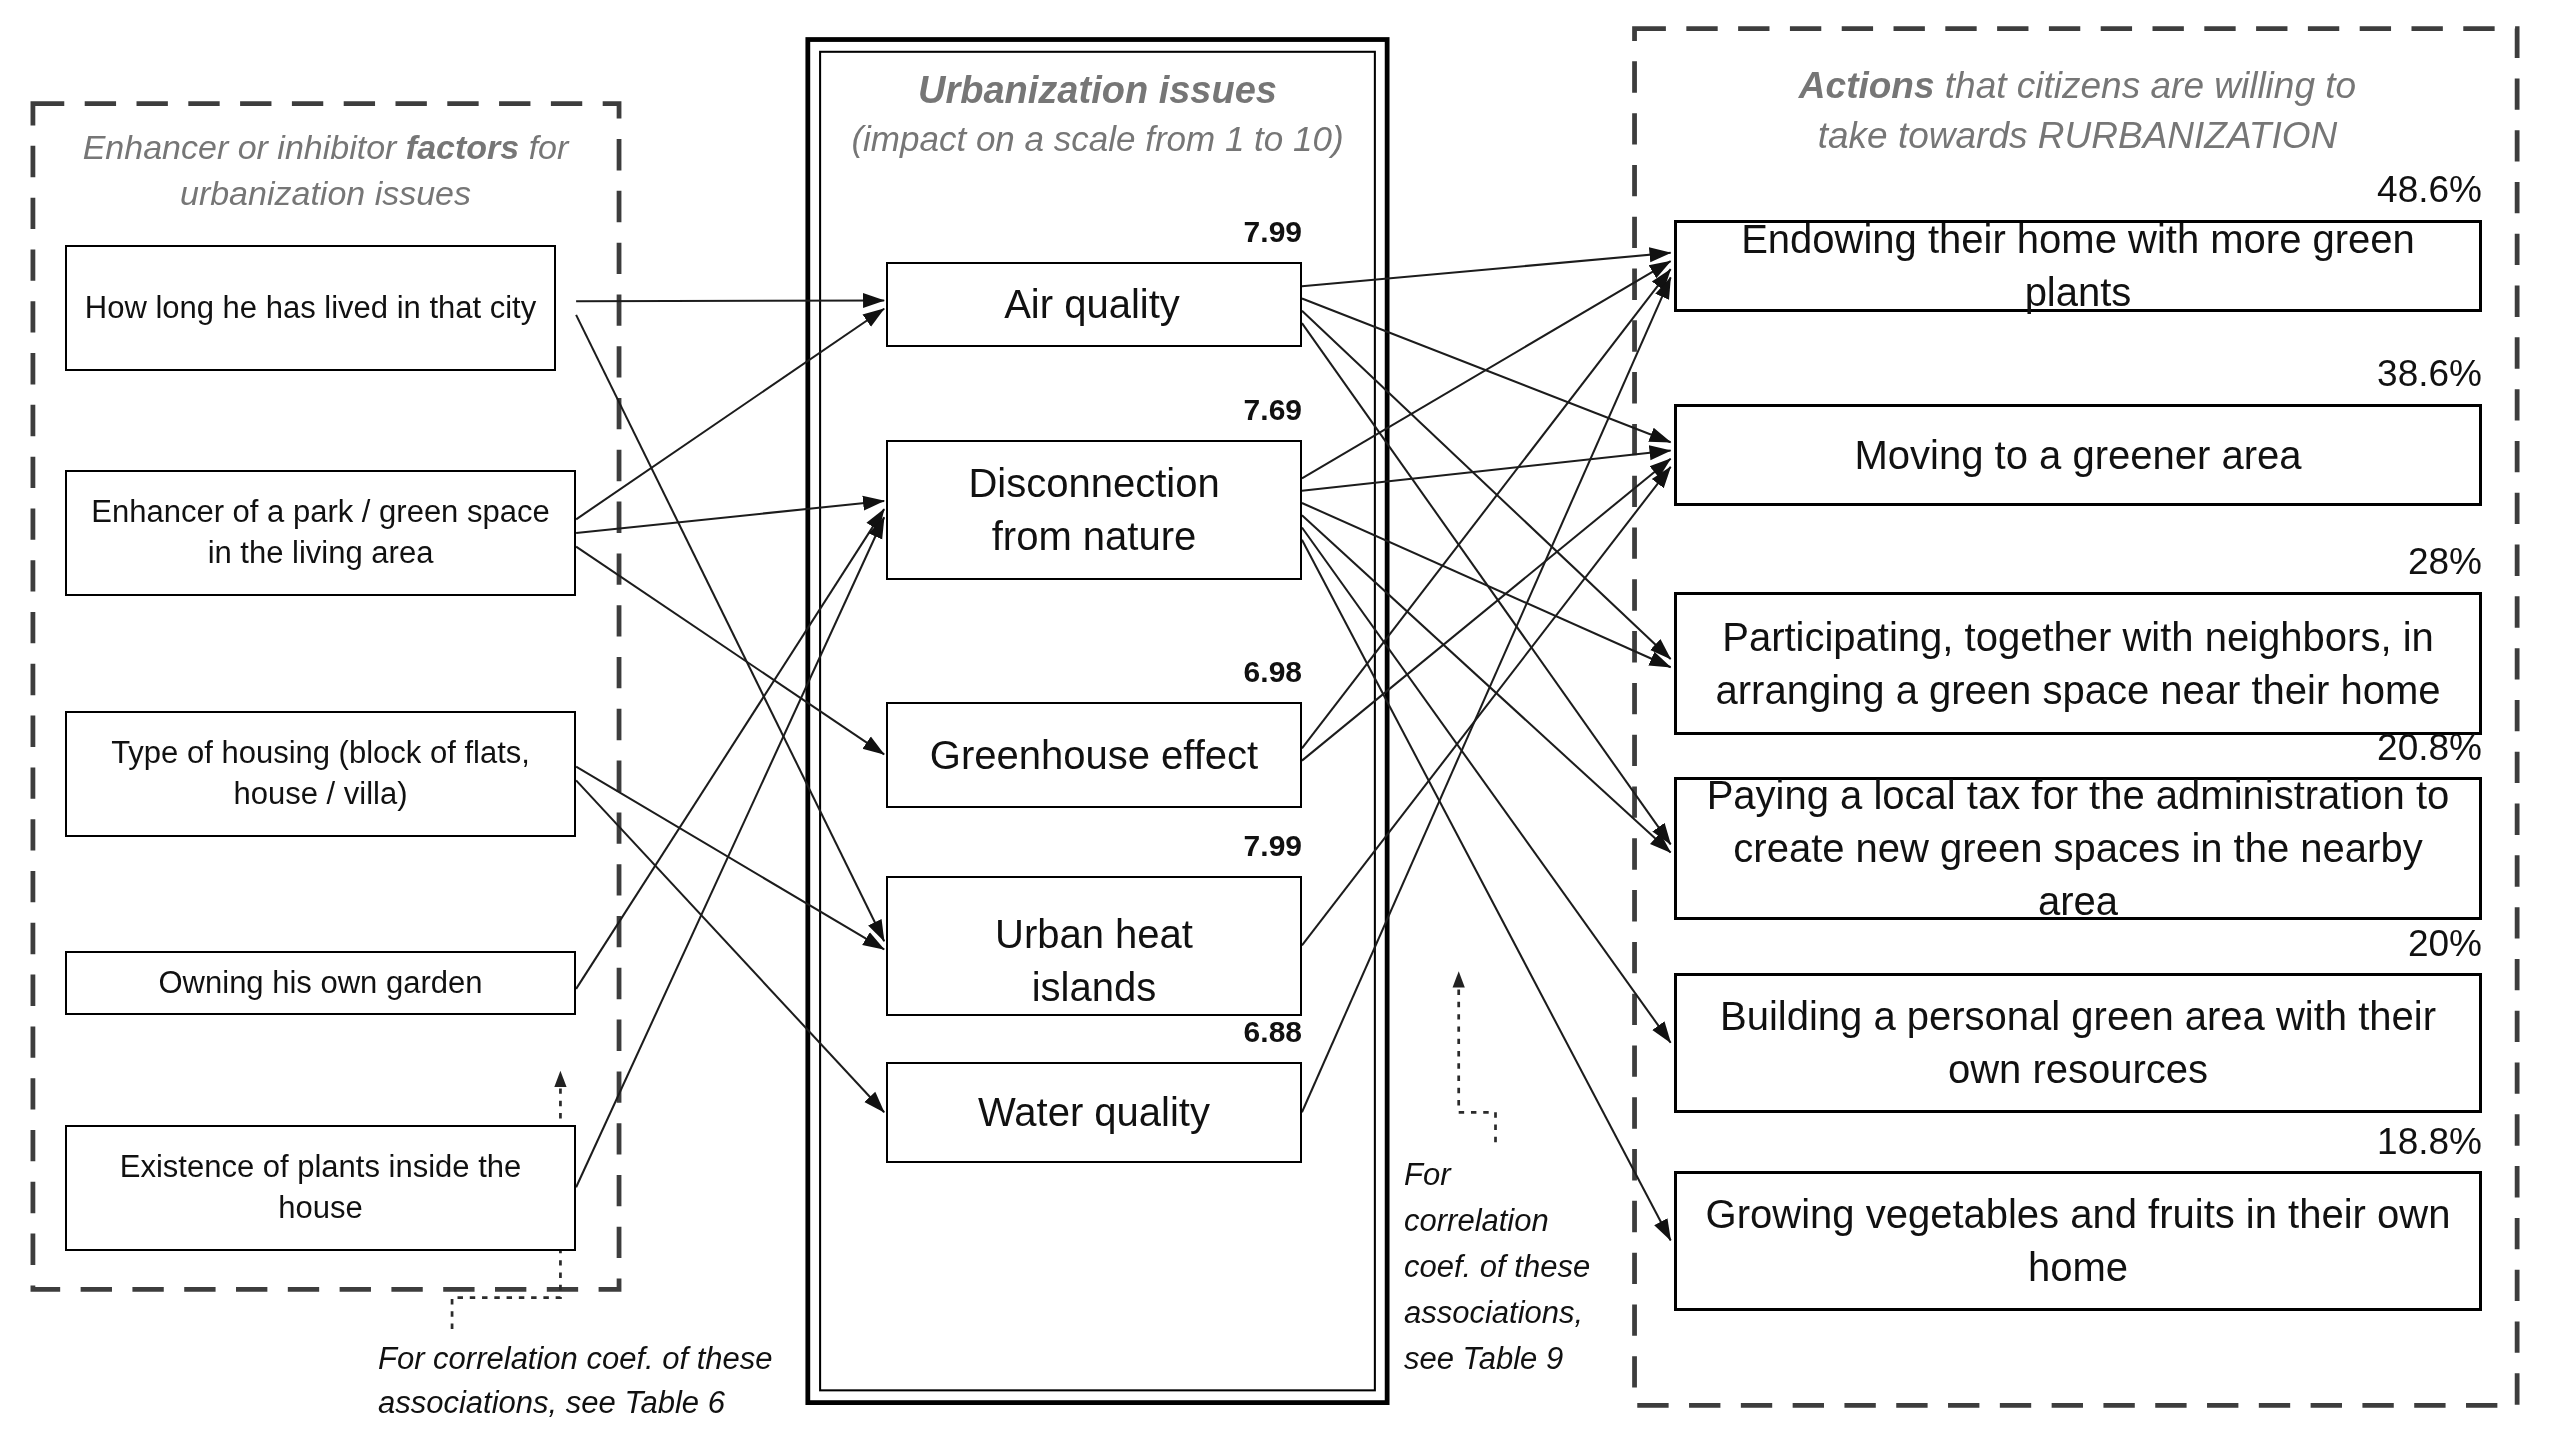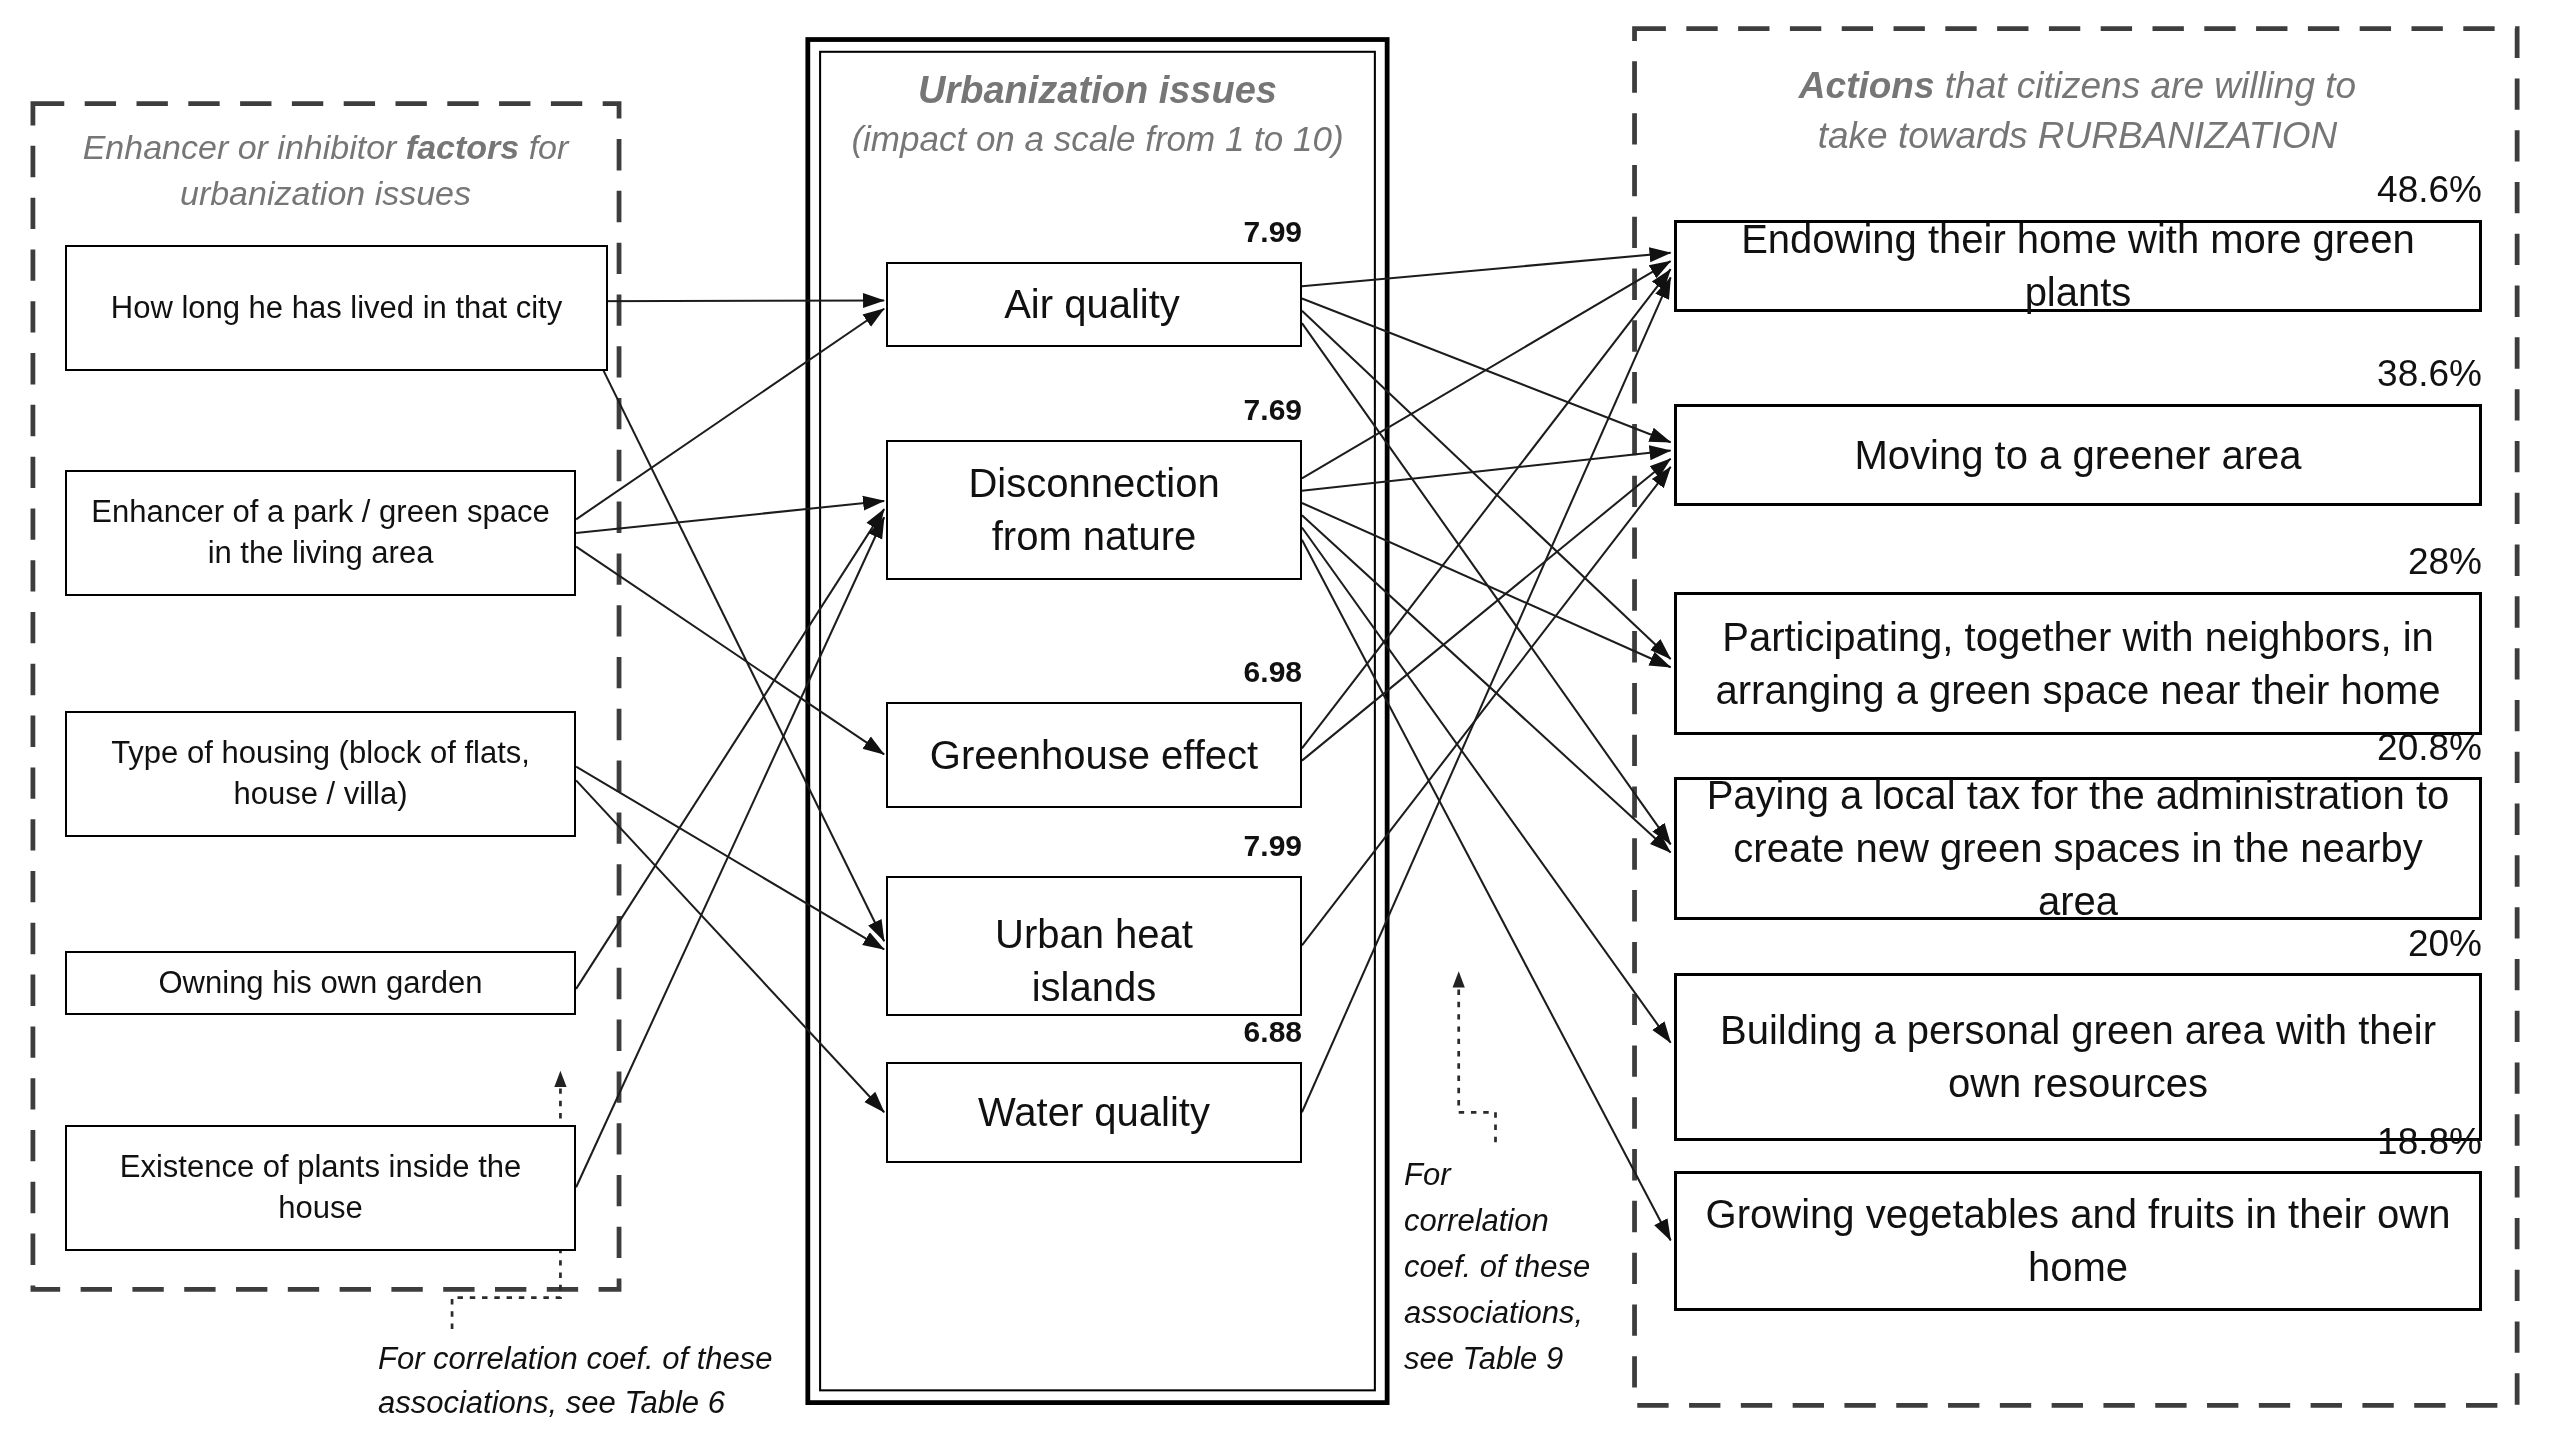--- a/index.html
+++ b/index.html
@@ -80,21 +80,21 @@
   <div class="hdr" style="left:825px;top:65px;width:545px;font-size:35px;">
     <div class="b" style="font-size:38px;">Urbanization issues</div>
     <div>(impact on a scale from 1 to 10)</div>
   </div>
 
   <div class="hdr" style="left:1655px;top:61px;width:845px;font-size:37px;">
     <div><span class="b">Actions</span><span> that citizens are willing to</span></div>
     <div>take towards RURBANIZATION</div>
   </div>
 
-  <div class="box fbox" style="left:65px;top:245px;width:543px;height:126px;">
+  <div class="box fbox" style="left:65px;top:245px;width:491px;height:126px;">
       <span>How long he has lived in that city</span>
     </div>
   <div class="box fbox" style="left:65px;top:470px;width:511px;height:126px;">
       <span>Enhancer of a park / green space in the living area</span>
     </div>
   <div class="box fbox" style="left:65px;top:711px;width:511px;height:126px;">
       <span>Type of housing (block of flats, house / villa)</span>
     </div>
   <div class="box fbox" style="left:65px;top:951px;width:511px;height:64px;">
       <span>Owning his own garden</span>
@@ -142,21 +142,21 @@
   <div class="box abox" style="left:1674px;top:592px;width:808px;height:143px;">
       <span>Participating, together with neighbors, in arranging a green space near their home</span>
     </div>
 
   <div class="pct" style="left:1674px;top:727px;width:808px;">20.8%</div>
   <div class="box abox" style="left:1674px;top:777px;width:808px;height:143px;">
       <span>Paying a local tax for the administration to create new green spaces in the nearby area</span>
     </div>
 
   <div class="pct" style="left:1674px;top:923px;width:808px;">20%</div>
-  <div class="box abox" style="left:1674px;top:973px;width:808px;height:168px;">
+  <div class="box abox" style="left:1674px;top:973px;width:808px;height:140px;">
       <span>Building a personal green area with their own resources</span>
     </div>
 
   <div class="pct" style="left:1674px;top:1121px;width:808px;">18.8%</div>
   <div class="box abox" style="left:1674px;top:1171px;width:808px;height:140px;">
       <span>Growing vegetables and fruits in their own home</span>
     </div>
 
   <div class="ann" style="left:378px;top:1337px;width:491px;">
     <div>For correlation coef. of these</div>

